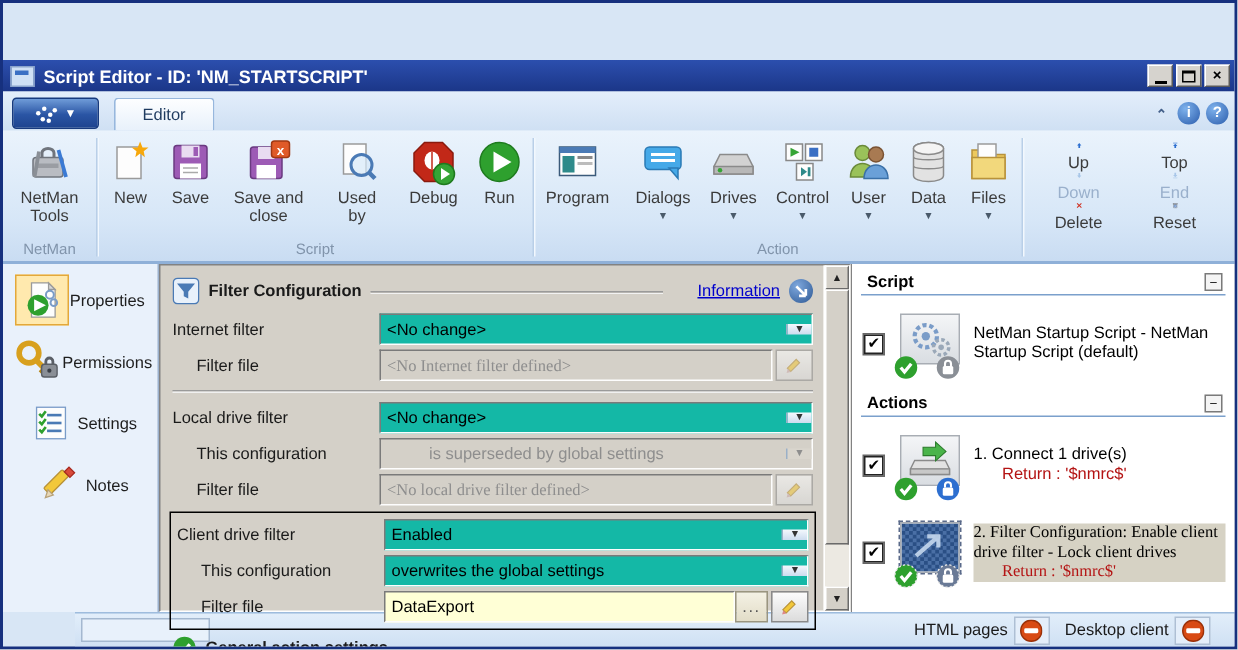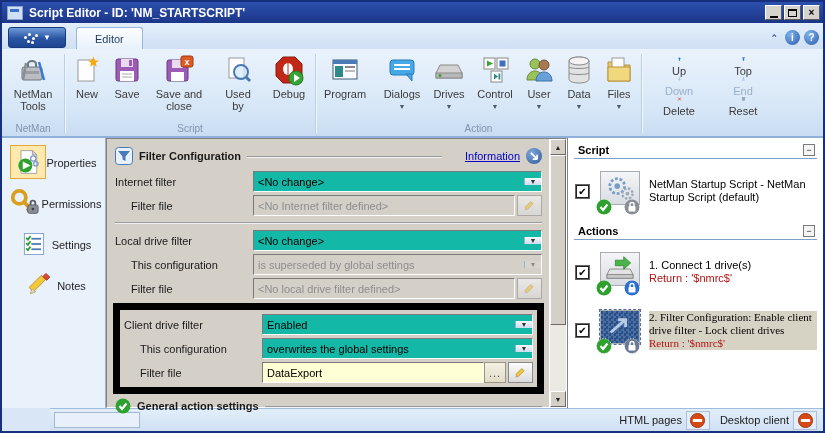--- a/index.html
+++ b/index.html
@@ -1,20 +1,20 @@
 <!DOCTYPE html>
 <html><head>
 <meta charset="utf-8">
 <style>
   * { box-sizing: border-box; margin: 0; padding: 0; }
   body { font-family: "Liberation Sans", sans-serif; font-size: 11px; background:#fff; }
   .win { width: 825px; height: 433px; border: 2px solid #16307e; display: flex; flex-direction: column; background:#d8e6f5; overflow: hidden; }
 
   
-  .titlebar { height: 21px; background: linear-gradient(180deg,#2c4fae,#1b3688); display:flex; align-items:center; padding:0 3px; flex:0 0 auto; }
+  .titlebar { height: 21px; background: linear-gradient(180deg,#2c4fae,#1b3688); display:flex; align-items:center; padding:0 3px; flex:0 0 auto;margin-top:38px; }
   .titlebar .appicon { width:16px; height:14px; margin:0 6px 0 2px; background:#cfe0f5; border:1px solid #8aa4cc; position:relative; }
   .titlebar .appicon::after{ content:""; position:absolute; left:2px; top:2px; width:9px; height:3px; background:#3a6fc4; }
   .title-text { color:#fff; font-weight:bold; font-size:12px; flex:1; white-space:nowrap; overflow:hidden; }
   .winbtn { width:17px; height:15px; background:#d6d3ce; border:1px solid; border-color:#fff #5a5a5a #5a5a5a #fff; margin-left:2px; display:flex; align-items:center; justify-content:center; font-size:10px; font-weight:bold; color:#000; line-height:1; }
   .winbtn .minbar{ width:8px; height:2px; background:#000; margin-top:8px; }
   .winbtn .maxbox{ width:9px; height:8px; border:1px solid #000; border-top-width:2px; }
 
   
   .tabrow { height:26px; background: linear-gradient(180deg,#e3eefb,#cfe0f3); display:flex; align-items:flex-end; padding:0 4px; flex:0 0 auto; }
   .appmenu { width:58px; height:21px; margin:0 10px 1px 2px; border-radius:3px; background:linear-gradient(180deg,#6f9bd8,#2a55a4 55%,#1e4490); border:1px solid #173a7e; display:flex; align-items:center; justify-content:center; gap:4px; }
@@ -57,31 +57,31 @@
   .sec-line { flex:1; height:0; border-top:1px solid #9a9a9a; box-shadow:0 1px 0 #f2f2f2; }
   .sec-link { color:#0000cc; text-decoration:underline; white-space:nowrap;margin-left:17px; }
   .go-circle { width:16px; height:16px; border-radius:50%; background:radial-gradient(circle at 35% 30%,#7fa8dd,#2d5894); color:#fff; display:flex; align-items:center; justify-content:center; flex:0 0 auto; }
   .frow { display:flex; align-items:center; margin:3px 2px; height:21px; }
   .flabel { width:138px; flex:0 0 auto; color:#1a1a1a; }
   .flabel.ind { padding-left:16px; }
   .fctrl { flex:1; display:flex; align-items:stretch; height:21px; }
   .selbox { flex:1; background:#14b8a6; border:1px solid; border-color:#7a7a7a #fdfdfd #fdfdfd #7a7a7a; display:flex; align-items:center; min-width:0; }
   .selbox .val { flex:1; padding:0 4px; white-space:nowrap; overflow:hidden; }
   .selbox .abtn { width:17px; flex:0 0 auto; background:linear-gradient(180deg,#f4f8fd,#cddcef); border-left:1px solid #9ab0c8; display:flex; align-items:center; justify-content:center; font-size:7px; color:#333; }
-  .selbox.disabled { background:#d4d0c8; }
+  .selbox.disabled { background:#d4d0c8;padding-left:28px; }
   .selbox.disabled .val { color:#8e8e8e; }
   .selbox.disabled .abtn { background:#d9d5cd; color:#8e8e8e; }
   .txtbox { flex:1; background:#fff; border:1px solid; border-color:#7a7a7a #fdfdfd #fdfdfd #7a7a7a; display:flex; align-items:center; padding:0 4px; min-width:0; white-space:nowrap; overflow:hidden; }
-  .txtbox.disabled { background:#d4d0c8; color:#8e8e8e; }
+  .txtbox.disabled { background:#d4d0c8; color:#8e8e8e;font-family:Liberation Serif, serif; }
   .txtbox.yellow { background:#ffffd6; color:#000; }
   .sq-btn { width:25px; flex:0 0 auto; margin-left:2px; background:linear-gradient(180deg,#fcfcfc,#dcdcdc); border:1px solid #8a8a8a; display:flex; align-items:center; justify-content:center; color:#555; }
   .sq-btn.faded { opacity:.55; }
   .dots3 { width:22px; flex:0 0 auto; background:linear-gradient(180deg,#f4f1e4,#e2ddc8); border:1px solid #9a957f; display:flex; align-items:center; justify-content:center; color:#555; letter-spacing:1px; }
   .hsep { height:2px; border-top:1px solid #9a9a9a; border-bottom:1px solid #f0f0f0; margin:6px 2px; }
-  .redbox { border:7px solid #000000; margin:4px 0 2px 0; padding:1px 2px; }
+  .redbox { border:1px solid #000000; margin:4px 0 2px 0; padding:1px 2px; }
 
   
   .vscroll { position:absolute; top:0; right:0; width:17px; height:100%; background:#ece9e2; border-left:1px solid #fff; display:flex; flex-direction:column; }
   .sbtn { height:16px; flex:0 0 auto; background:#d4d0c8; border:1px solid; border-color:#fff #6a6a6a #6a6a6a #fff; font-size:7px; color:#222; display:flex; align-items:center; justify-content:center; }
   .sthumb { margin-top:0; height:170px; background:#d4d0c8; border:1px solid; border-color:#fff #6a6a6a #6a6a6a #fff; }
   .strack { flex:1; }
 
   
   .rpanel { width:256px; flex:0 0 auto; background:#fff; border-left:1px solid #828282; padding:2px 6px; overflow:hidden; }
   .phead { display:flex; align-items:center; justify-content:space-between; border-bottom:1px solid #7ba0cc; padding:4px 2px 2px 4px; margin-bottom:4px; }
@@ -89,25 +89,25 @@
   .collapse-btn { width:12px; height:12px; border:1px solid #7a7a7a; background:#f4f4f4; display:flex; align-items:center; justify-content:center; font-size:9px; line-height:1; color:#222; }
   .pl-item { display:flex; align-items:center; gap:7px; padding:8px 0 10px 2px; }
   .cb { width:13px; height:13px; flex:0 0 auto; background:#fff; border:1px solid #222; box-shadow:0 0 0 1px #666; display:flex; align-items:center; justify-content:center; font-size:10px; color:#000; }
   .bigicon { position:relative; width:46px; height:40px; flex:0 0 auto; }
   .bigicon .plate { position:absolute; left:4px; top:0; width:40px; height:34px; background:linear-gradient(180deg,#f4f5f7,#d9dde2); border:1px solid #a8adb4; display:flex; align-items:center; justify-content:center; }
   .bigicon .plate.ants { outline:1px dashed #5a6a8a; }
   .badge { position:absolute; width:16px; height:16px; border-radius:50%; }
   .badge.bl { left:0; bottom:-4px; }
   .badge.br { right:2px; bottom:-4px; }
   .itext { flex:1; line-height:13px; color:#000; min-width:0; }
-  .itext .ret { display:block; color:#b41414; }
+  .itext .ret { display:block; color:#b41414;margin-left:19px; }
   .itext.hl { background:#d6d2c4;font-family:Liberation Serif, serif; }
 
   
-  .bottombar { height:23px; flex:0 0 auto; background:linear-gradient(180deg,#e2eefa,#cfe0f3); border-top:1px solid #9ebcdd; display:flex; align-items:center; padding:0 6px 0 4px;margin-left:48px; }
+  .bottombar { height:23px; flex:0 0 auto; background:linear-gradient(180deg,#e2eefa,#cfe0f3); border-top:1px solid #9ebcdd; display:flex; align-items:center; padding:0 16px 0 4px;margin-left:48px; }
   .status-box { width:86px; height:16px; background:#e8f1fb; border:1px solid #a4b8d0; }
   .bspacer { flex:1; }
   .blabel { margin:0 4px 0 10px; color:#1a1a1a; }
   .bicon-box { width:24px; height:19px; border:1px solid #aebfd4; background:#e4eefa; display:flex; align-items:center; justify-content:center; }
 </style>
 </head>
 <body>
 
 <div class="win">
 
@@ -206,20 +206,27 @@
         <div class="rbtn" style="width:48px">
           <svg width="32" height="32" viewBox="0 0 32 32">
             <polygon points="10,3 22,3 29,10 29,22 22,29 10,29 3,22 3,10" fill="#c22818" stroke="#8a1a0e"></polygon>
             <ellipse cx="15" cy="15" rx="5" ry="6" fill="#fff"></ellipse>
             <line x1="15" y1="9" x2="15" y2="21" stroke="#c22818"></line>
             <circle cx="23" cy="24" r="7" fill="#35a435" stroke="#1e7a1e"></circle>
             <polygon points="21,20 27,24 21,28" fill="#fff"></polygon>
           </svg>
           <span>Debug</span>
         </div>
+        <div class="rbtn" style="width:40px">
+          <svg width="32" height="32" viewBox="0 0 32 32">
+            <circle cx="16" cy="16" r="13" fill="#2ea02e" stroke="#1e7a1e"></circle>
+            <polygon points="12,9 24,16 12,23" fill="#fff"></polygon>
+          </svg>
+          <span>Run</span>
+        </div>
       </div>
       <div class="rgroup-label">Script</div>
     </div>
 
     <div class="rsep"></div>
 
     <div class="rgroup">
       <div class="rgroup-body">
         <div class="rbtn" style="width:54px">
           <svg width="32" height="32" viewBox="0 0 32 32">

